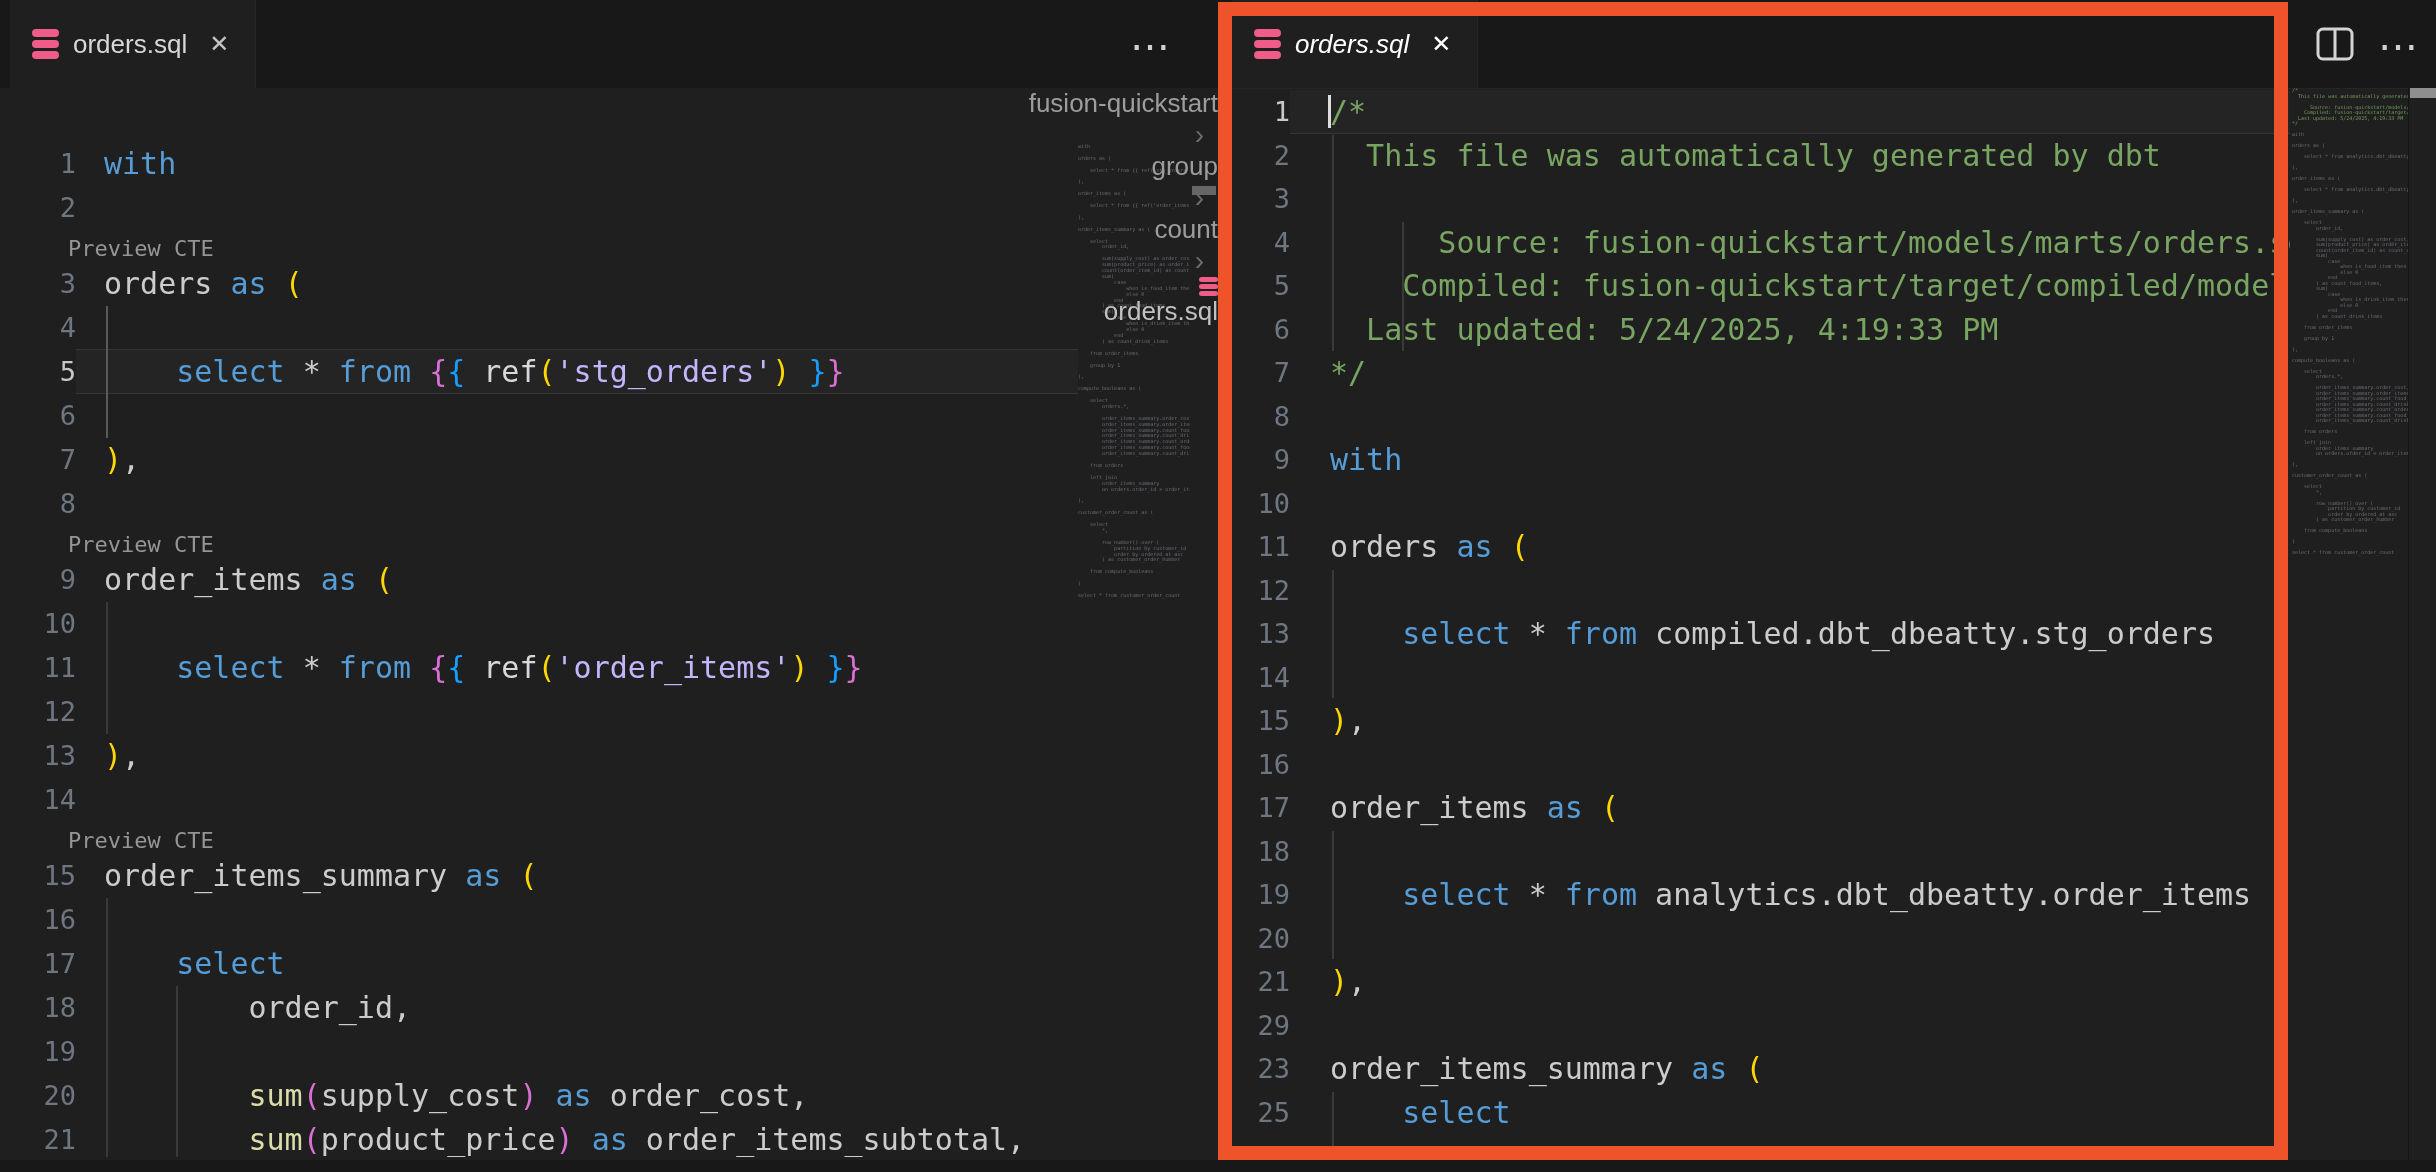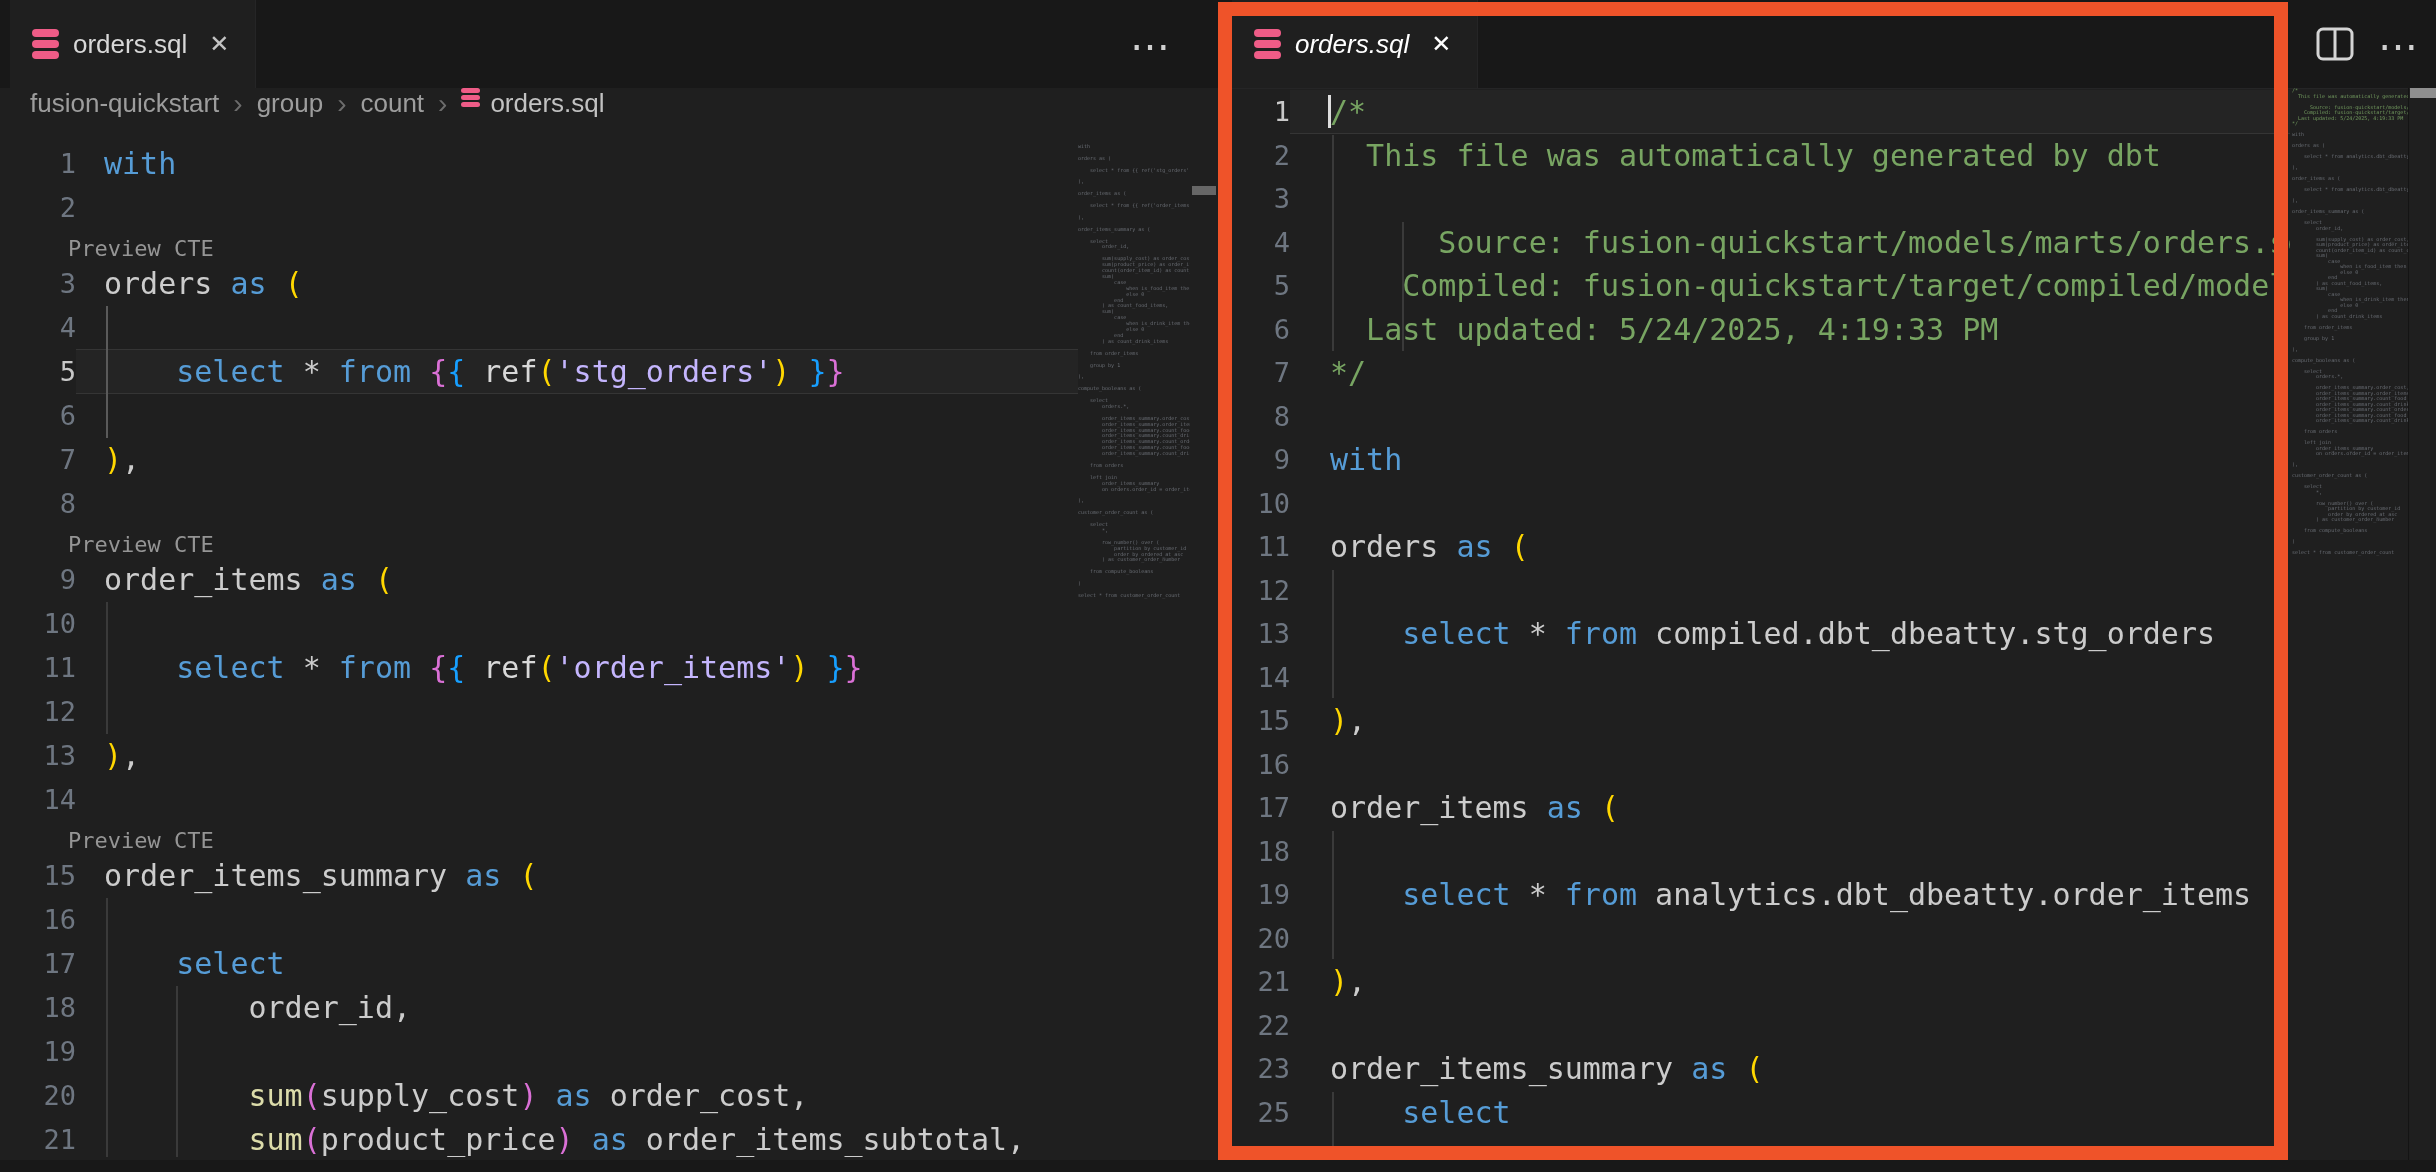--- a/index.html
+++ b/index.html
@@ -21,21 +21,21 @@
   .dbticon i{display:block;width:27px;height:8px;border-radius:4px;background:#EE5C87;}
   .dbticon.small i{width:19px;height:5px;border-radius:3px;}
   .dbticon.small{gap:2px;}
 
   
   .spliticon{position:absolute;width:38px;height:34px;box-sizing:border-box;cursor:pointer;}
   .spliticon svg{display:block;}
 
   
   .breadcrumb{position:absolute;left:0;top:88px;width:1218px;height:56px;background:#1f1f1f;
-              display:flex;align-items:flex-start;padding-left:30px;box-sizing:border-box;font-size:26px;color:#9d9d9d;}
+              display:flex;align-items:flex-end;padding-left:40px;box-sizing:border-box;font-size:26px;color:#9d9d9d;flex-direction:column;}
   .breadcrumb .sep{color:#6d6d6d;margin:0 14px;font-size:28px;}
   .breadcrumb .crumb{cursor:pointer;}
   .breadcrumb .file{color:#c2c2c2;margin-left:10px;}
 
   
   .rows{position:absolute;overflow:hidden;}
   .code-row{display:flex;white-space:pre;}
   .left-rows .code-row{height:44px;line-height:44px;}
   .right-rows .code-row{height:43.5px;line-height:43.5px;}
   .gut{flex:none;text-align:right;color:#6e7681;font-size:27px;font-family:"DejaVu Sans Mono",monospace;}
@@ -267,21 +267,21 @@
       <div class="code-row"><span class="gut">12</span><span class="code"></span></div>
       <div class="code-row"><span class="gut">13</span><span class="code"><span class="tk-d">    </span><span class="tk-k">select</span><span class="tk-d"> * </span><span class="tk-k">from</span><span class="tk-d"> compiled.dbt_dbeatty.stg_orders</span></span></div>
       <div class="code-row"><span class="gut">14</span><span class="code"></span></div>
       <div class="code-row"><span class="gut">15</span><span class="code"><span class="tk-g">)</span><span class="tk-d">,</span></span></div>
       <div class="code-row"><span class="gut">16</span><span class="code"></span></div>
       <div class="code-row"><span class="gut">17</span><span class="code"><span class="tk-d">order_items </span><span class="tk-k">as</span><span class="tk-d"> </span><span class="tk-g">(</span></span></div>
       <div class="code-row"><span class="gut">18</span><span class="code"></span></div>
       <div class="code-row"><span class="gut">19</span><span class="code"><span class="tk-d">    </span><span class="tk-k">select</span><span class="tk-d"> * </span><span class="tk-k">from</span><span class="tk-d"> analytics.dbt_dbeatty.order_items</span></span></div>
       <div class="code-row"><span class="gut">20</span><span class="code"></span></div>
       <div class="code-row"><span class="gut">21</span><span class="code"><span class="tk-g">)</span><span class="tk-d">,</span></span></div>
-      <div class="code-row"><span class="gut">22</span><span class="code"></span></div>
+      <div class="code-row"><span class="gut">29</span><span class="code"></span></div>
       <div class="code-row"><span class="gut">23</span><span class="code"><span class="tk-d">order_items_summary </span><span class="tk-k">as</span><span class="tk-d"> </span><span class="tk-g">(</span></span></div>
       <div class="code-row"><span class="gut">25</span><span class="code"><span class="tk-d">    </span><span class="tk-k">select</span></span></div>
     </div>
 
   <div class="guide" style="left:1332px;top:135px;height:216px;"></div>
   <div class="guide" style="left:1402px;top:222px;height:129px;"></div>
   <div class="guide" style="left:1332px;top:570px;height:128px;"></div>
   <div class="guide" style="left:1332px;top:831px;height:128px;"></div>
   <div class="guide" style="left:1332px;top:1092px;height:60px;"></div>
 

